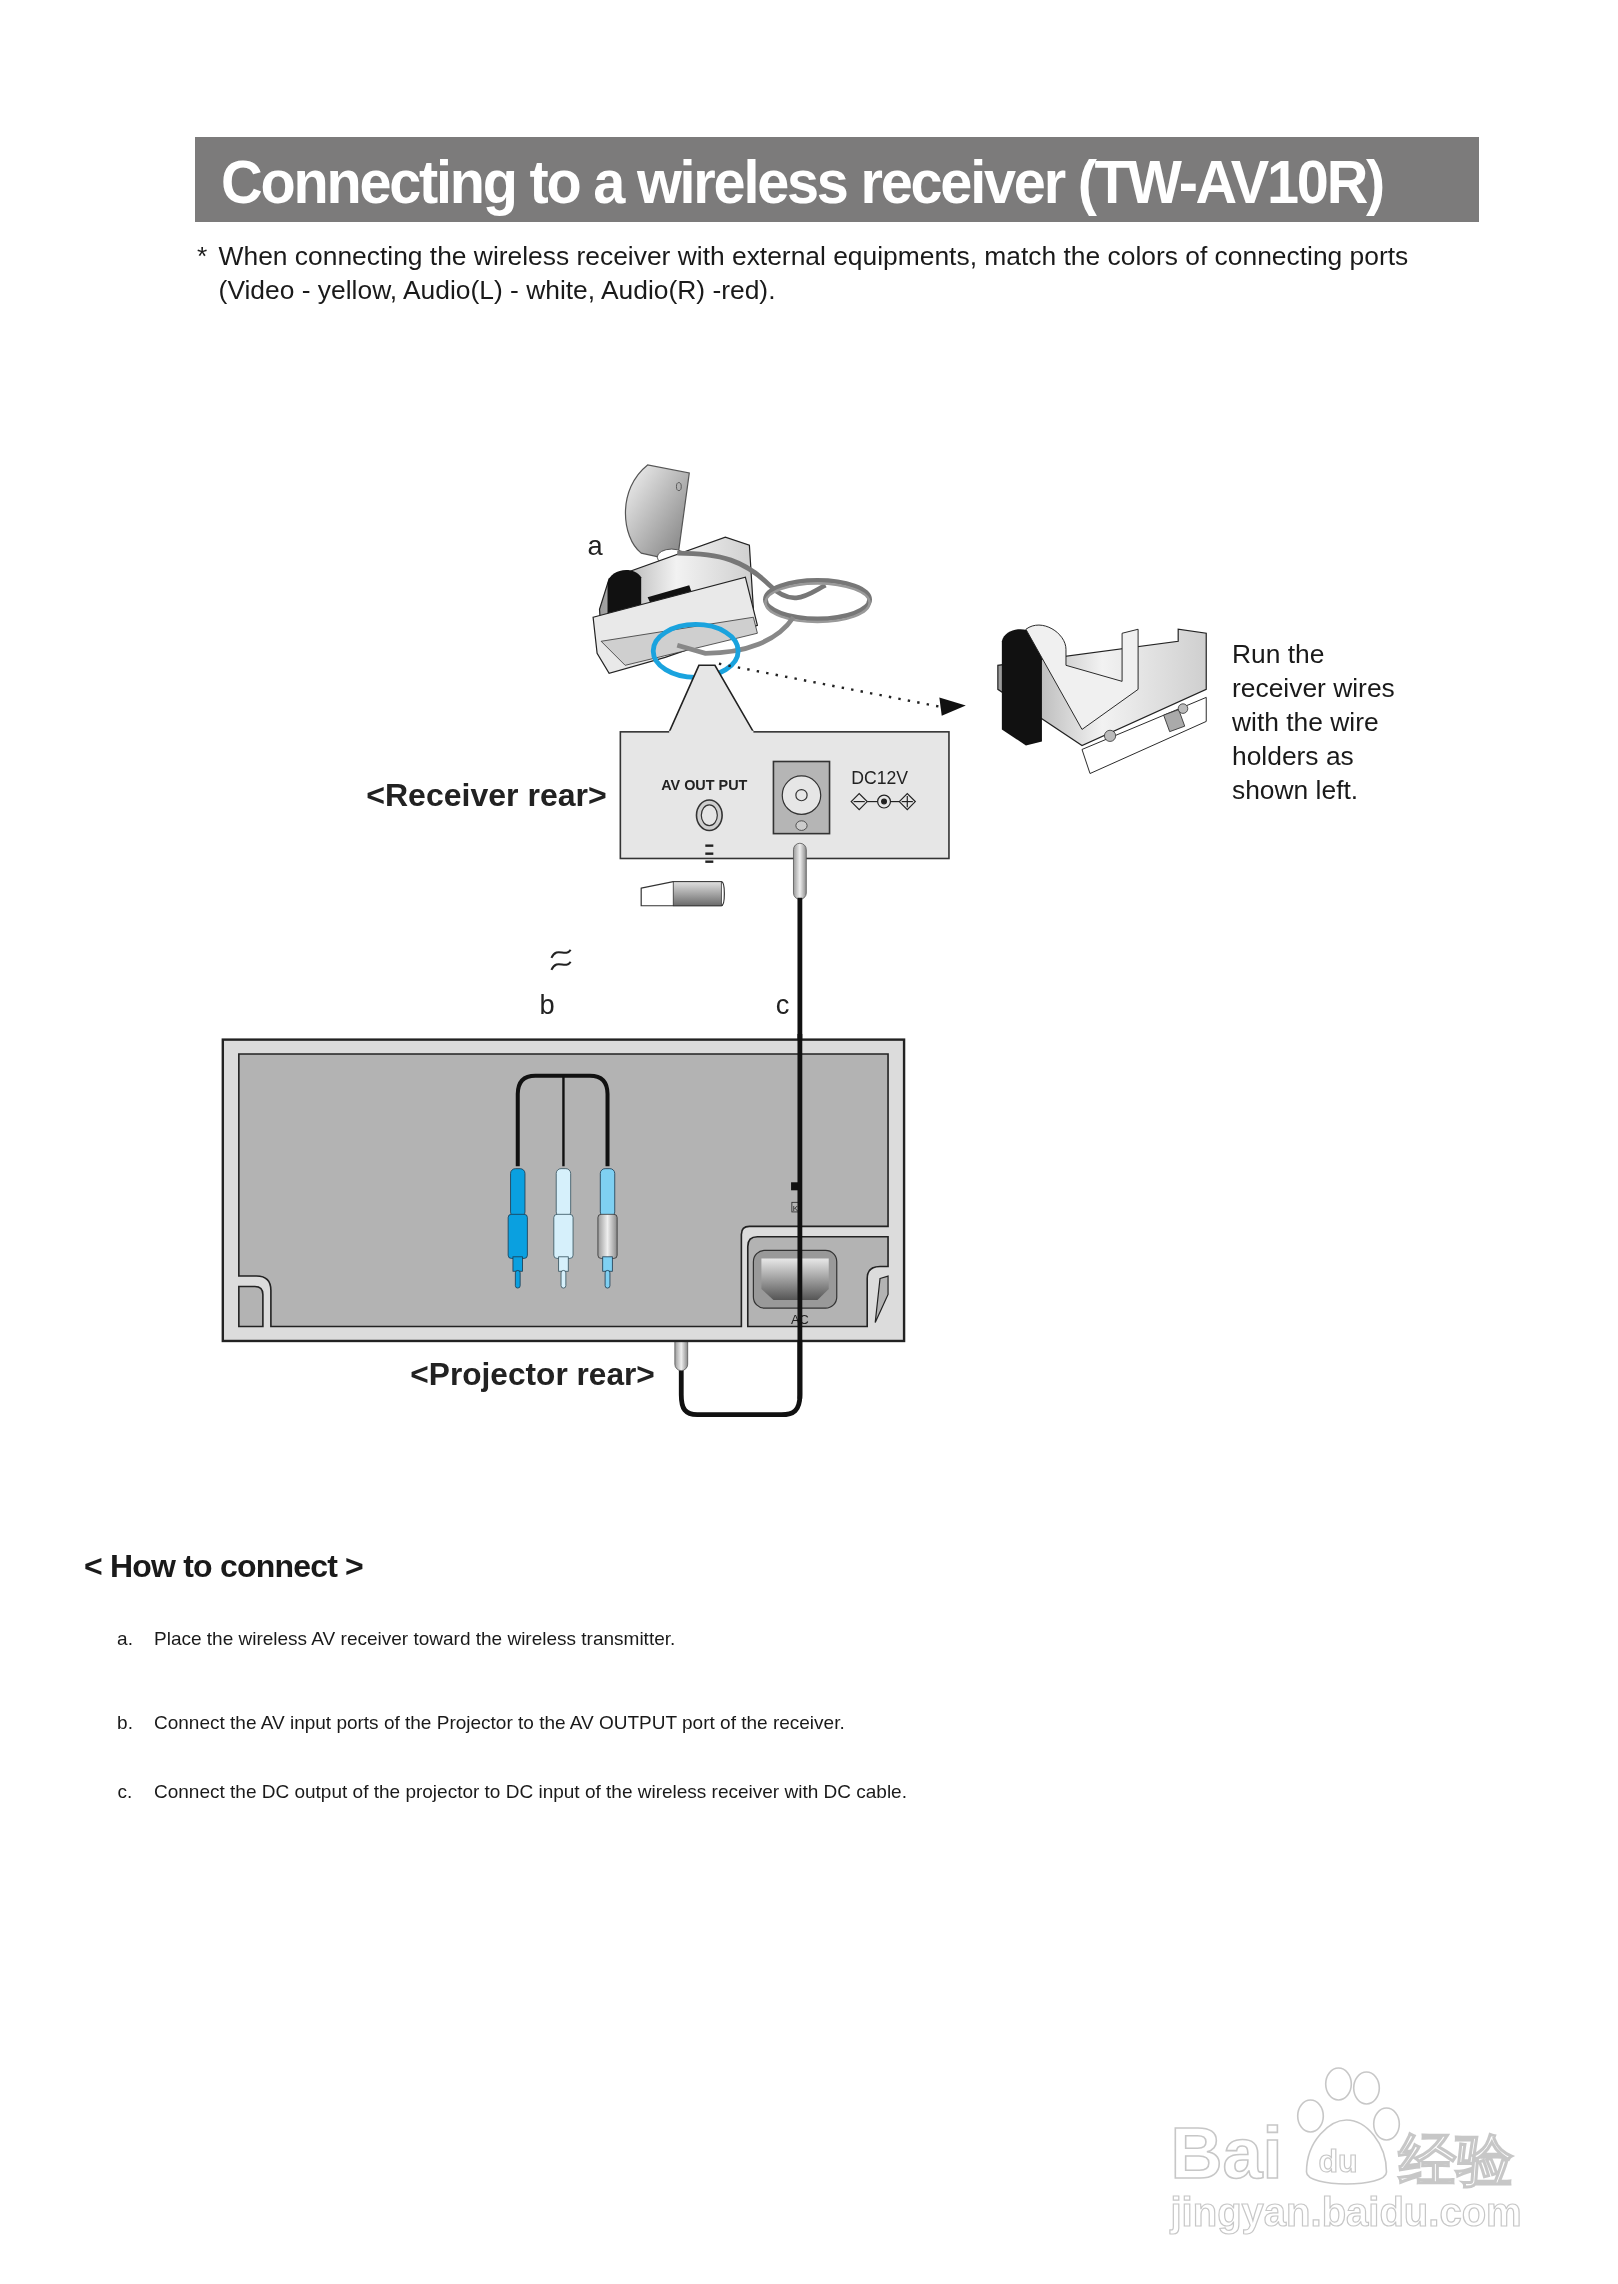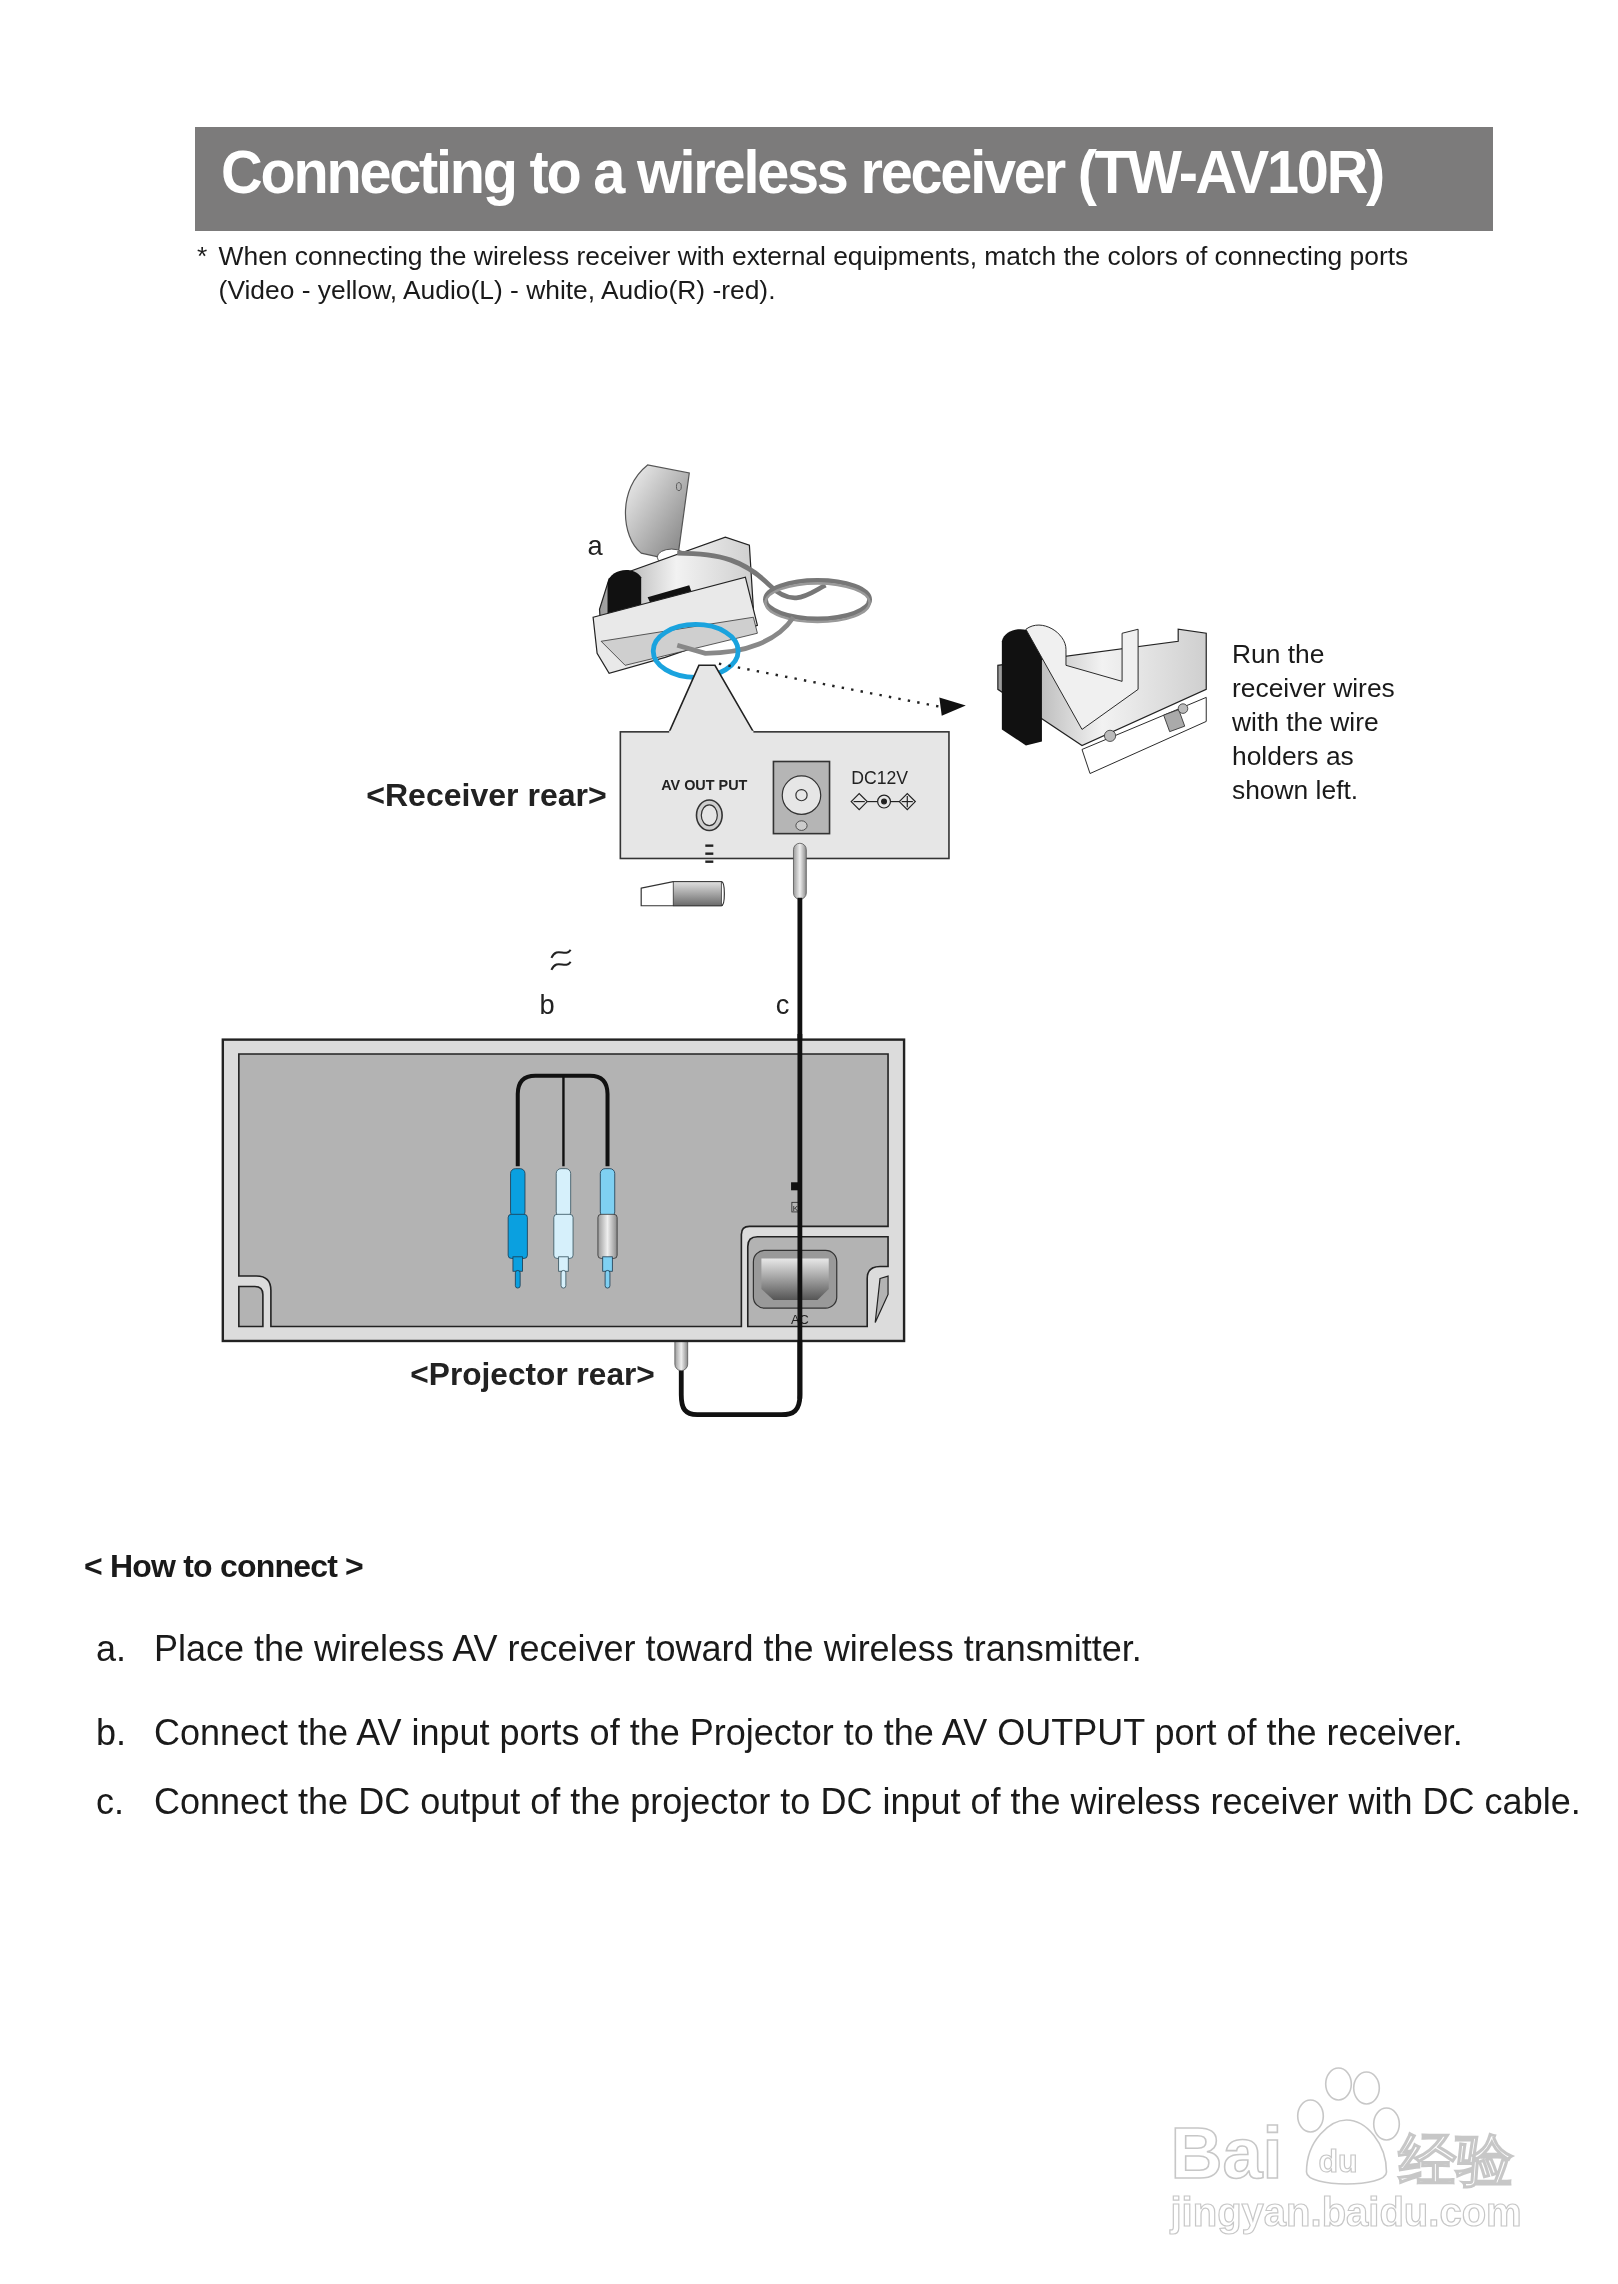--- a/index.html
+++ b/index.html
@@ -1,26 +1,26 @@
 <!DOCTYPE html>
 <html style="font-size:13px"><head>
 <meta charset="utf-8">
 <style>
   html,body{margin:0;padding:0;background:#ffffff;}
   body{width:1619px;height:2284px;position:relative;overflow:hidden;font-family:"Liberation Sans",sans-serif;color:#1a1a1a;}
-  .title-bar{position:absolute;left:195px;top:127px;width:1284px;height:104px;background:#7c7b7b;padding-left:14px;}
+  .title-bar{position:absolute;left:195px;top:137px;width:1284px;height:85px;background:#7c7b7b;}
   .title-text{position:absolute;left:26px;top:6.4px;font-size:62px;font-weight:bold;color:#ffffff;letter-spacing:-2.4px;white-space:nowrap;line-height:77px;transform:scaleX(0.93);transform-origin:left center;}
   .note{position:absolute;left:197px;top:239px;font-size:26.4px;line-height:34px;color:#1a1a1a;}
   .note .star{position:absolute;left:0;top:0;}
   .note .line{display:block;padding-left:21.6px;white-space:nowrap;}
   .diagram{position:absolute;left:0;top:0;width:1619px;height:1523px;}
   .side-note{position:absolute;left:1232px;top:637px;font-size:26.4px;line-height:34px;color:#1a1a1a;}
   .side-note span{display:block;}
   .howto{position:absolute;left:84px;top:1548px;font-size:32px;font-weight:bold;letter-spacing:-0.8px;}
-  .step{position:absolute;left:96px;font-size:36px;white-space:nowrap;}
+  .step{position:absolute;left:96px;font-size:19px;white-space:nowrap;text-align:center;}
   .step .letter{display:inline-block;width:58px;}
   .watermark{position:absolute;left:1154px;top:2060px;width:385px;height:176px;opacity:0.55;}
 </style>
 </head>
 <body>
 
 <div class="title-bar">
   <div class="title-text">Connecting to a wireless receiver (TW-AV10R)</div>
 </div>
 

